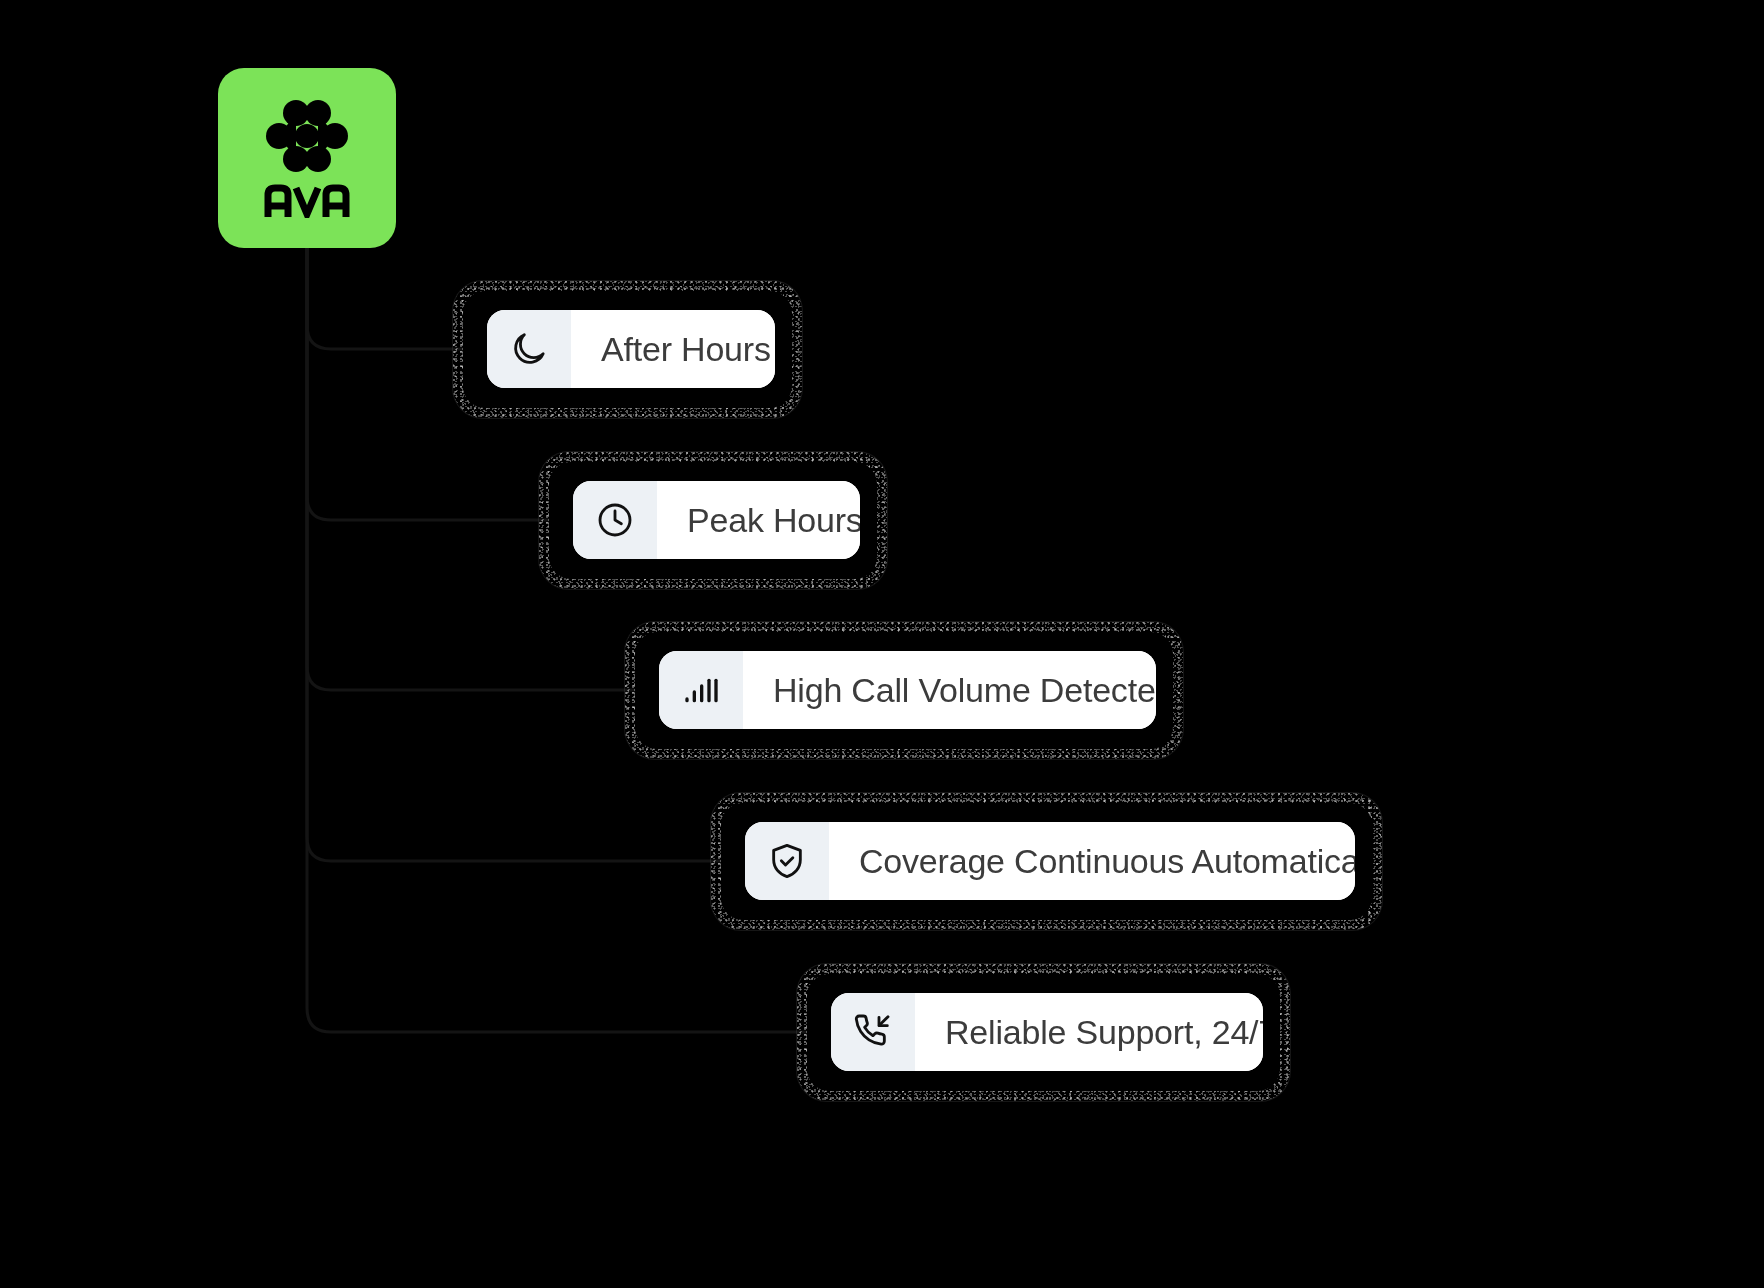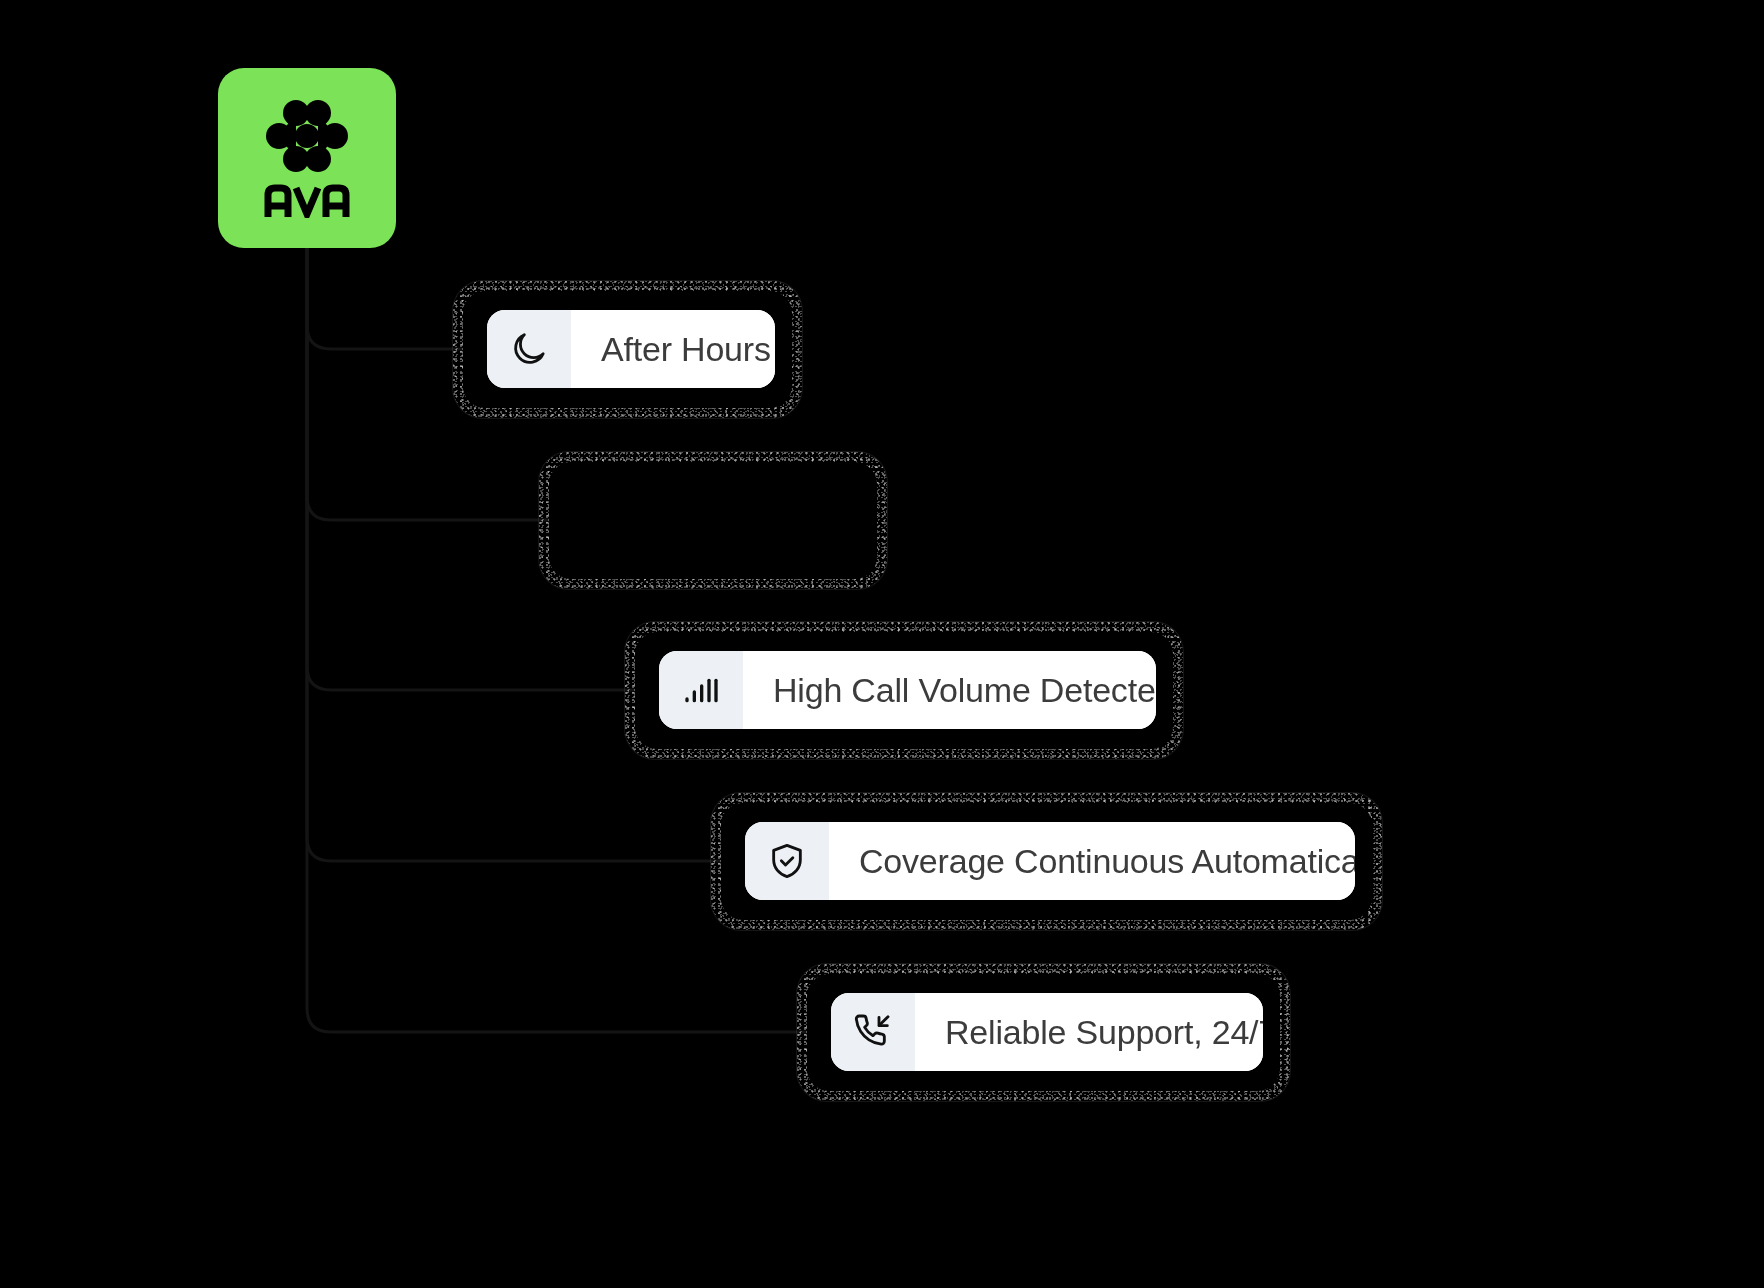--- a/index.html
+++ b/index.html
@@ -178,20 +178,31 @@
       <svg class="ic" width="40" height="40" viewBox="0 0 24 24" fill="none" stroke="#111111" stroke-width="1.7" stroke-linecap="round" stroke-linejoin="round">
         <path d="M20.5 14.8A8.6 8.6 0 1 1 9.2 3.5a6.7 6.7 0 0 0 11.3 11.3z"></path>
       </svg>
     </div>
     <div class="card-body">
       <span class="card-label">After Hours</span>
     </div>
   </div>
 
   <div class="glow glow-1"></div>
+  <div class="card card-1">
+    <div class="card-icon">
+      <svg class="ic" width="40" height="40" viewBox="0 0 24 24" fill="none" stroke="#111111" stroke-width="1.7" stroke-linecap="round" stroke-linejoin="round">
+        <circle cx="12" cy="12" r="9"></circle>
+        <path d="M12 6.6 L12 12 L15.8 14.2"></path>
+      </svg>
+    </div>
+    <div class="card-body">
+      <span class="card-label">Peak Hours</span>
+    </div>
+  </div>
 
   <div class="glow glow-2"></div>
   <div class="card card-2">
     <div class="card-icon">
       <svg class="ic" width="40" height="40" viewBox="0 0 24 24" fill="none" stroke="#111111" stroke-width="2" stroke-linecap="round" stroke-linejoin="round">
         <path d="M3.6 18.4 L3.6 17.4"></path>
         <path d="M8 18.4 L8 13.2"></path>
         <path d="M12.4 18.4 L12.4 9.6"></path>
         <path d="M16.8 18.4 L16.8 6.2"></path>
         <path d="M21 18.4 L21 6.2"></path>

